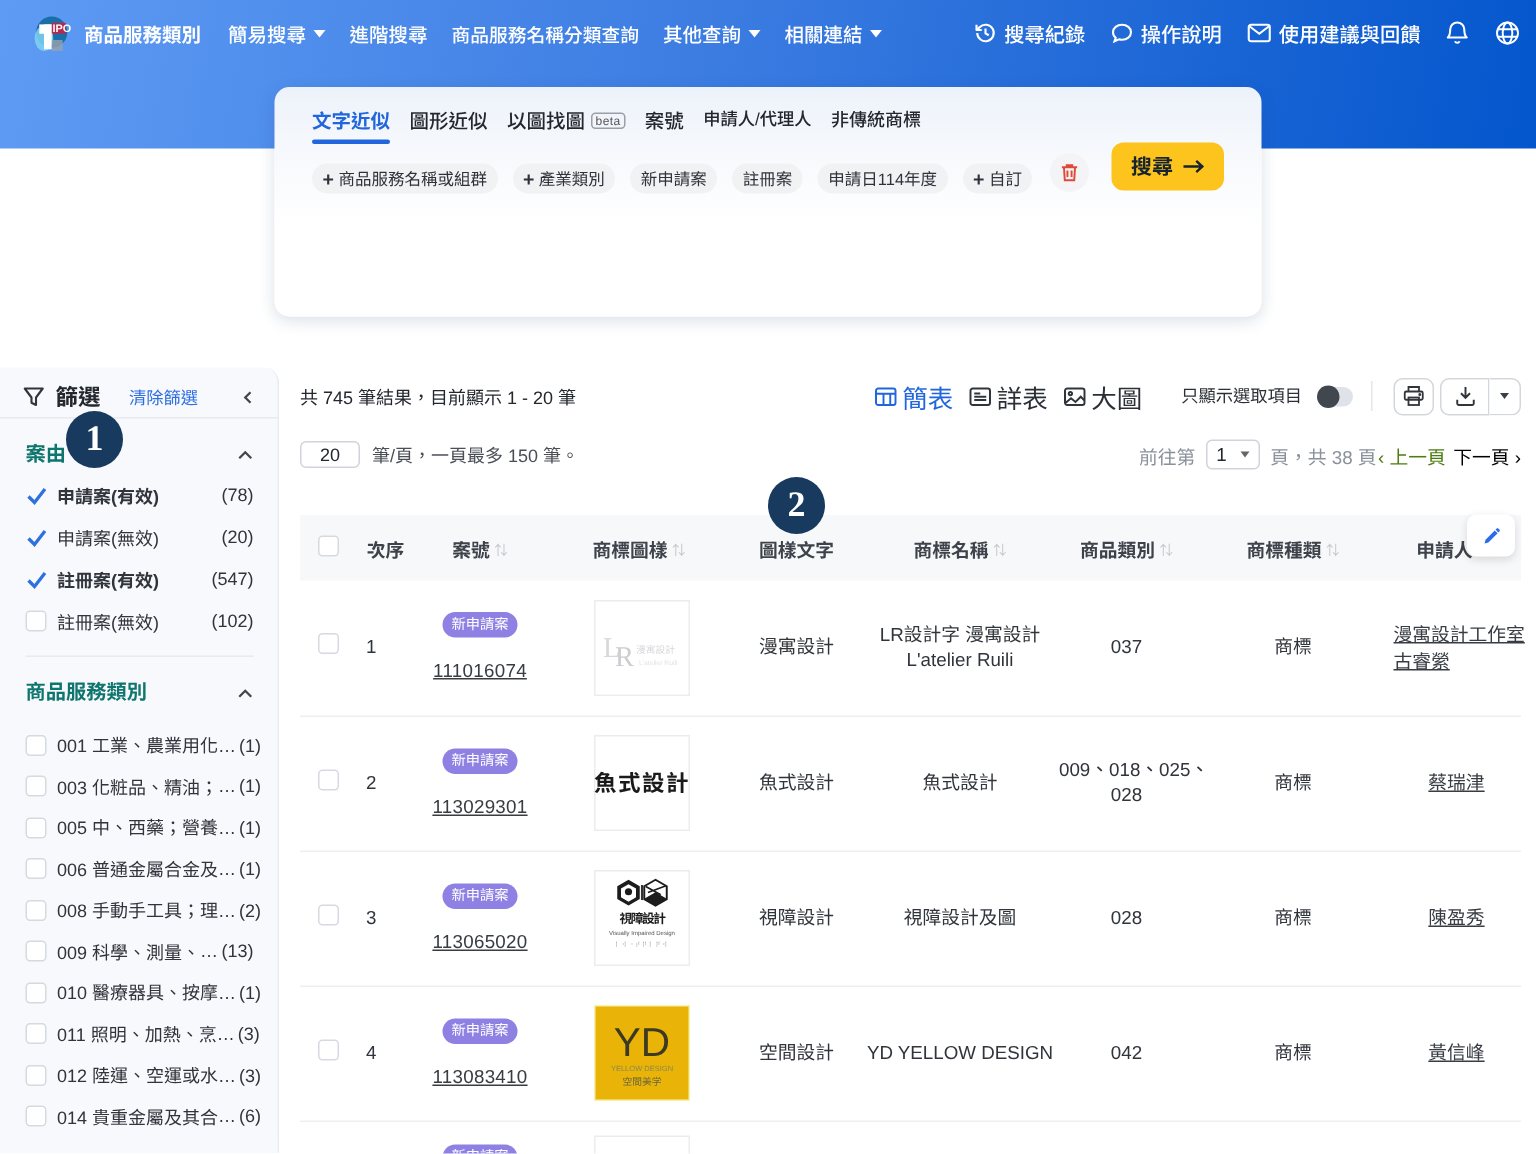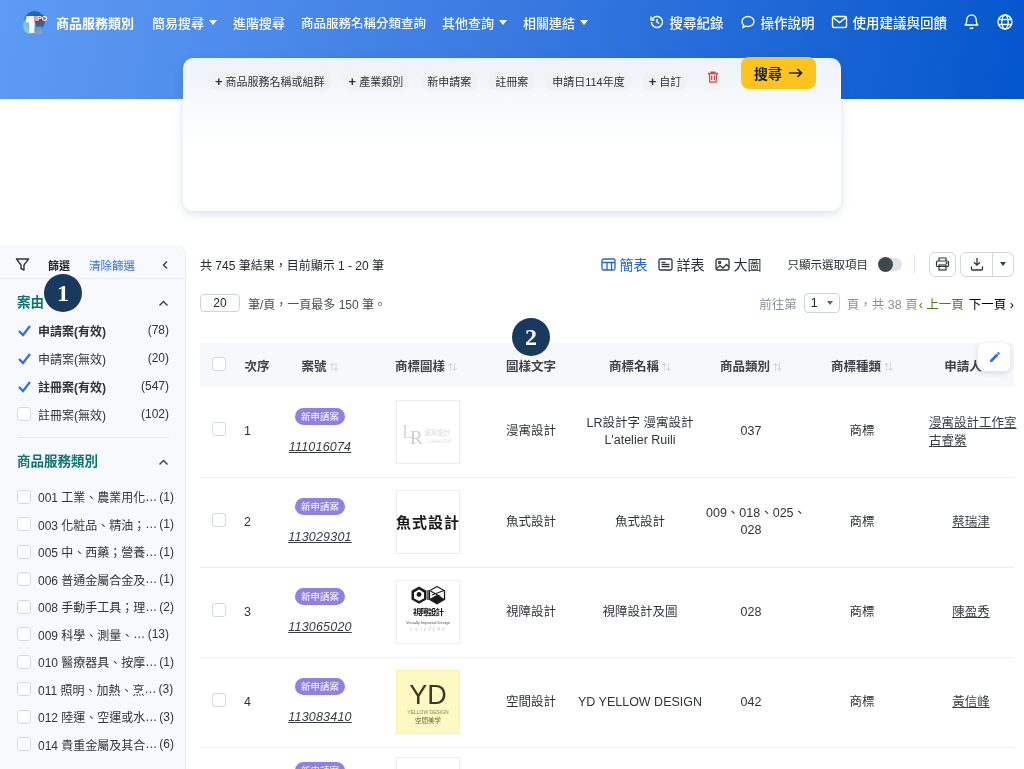--- a/index.html
+++ b/index.html
@@ -27,41 +27,41 @@
 .hint{margin:9px 25px 0;font-size:12px;line-height:16px;color:#8b919b;}
 .hint b{color:#3c4148;font-weight:700;text-decoration:underline;}
 .chips{margin:7px 25px 0;display:flex;align-items:center;}
 .chip{background:#f1f2f4;border-radius:11px;height:20px;padding:0 7px;font-size:11px;color:#2e323a;display:flex;align-items:center;margin-right:10px;white-space:nowrap;}
 .chip .pl{font-weight:700;margin-right:3px;font-size:13px;line-height:1;}
 .trash{width:26px;height:26px;border-radius:50%;background:#f4f4f6;display:flex;align-items:center;justify-content:center;margin-left:2px;position:relative;top:-4px;}
 .gobtn{margin-left:auto;width:75px;height:32px;background:#fcc41c;border-radius:8px;display:flex;align-items:center;justify-content:center;font-size:14px;font-weight:700;color:#17242f;gap:6px;position:relative;top:-8px;}
 
 .sidebar{position:absolute;left:0;top:245px;width:186px;height:524px;background:#f8f9fc;border-right:1px solid #e9ecf1;border-top-right-radius:10px;}
 .fhead{margin-top:6px;height:28px;display:flex;align-items:center;padding:0 15px;border-bottom:1px solid #e7eaef;}
-.fhead .ft{font-weight:700;font-size:11px;color:#23272e;margin-left:18px;}
+.fhead .ft{font-weight:700;font-size:15px;color:#23272e;margin-left:7px;}
 .fhead .clr{color:#2e6fe2;font-size:11.5px;margin-left:19px;}
 .fhead .col{margin-left:auto;color:#555;display:flex;}
 .sec{padding:0 16px 0 17px;}
 .sect{display:flex;align-items:center;font-weight:700;font-size:13.5px;line-height:20px;color:#0f766e;margin-top:14px;}
 .sect .ar{margin-left:auto;display:flex;}
 .fitem{display:flex;align-items:center;margin-top:12px;height:16px;color:#30343b;font-size:12px;white-space:nowrap;}
 .fitem .cnt{margin-left:auto;padding-left:4px;}
 .cb{width:14px;height:14px;border:1px solid #d5dae1;border-radius:3px;background:#fff;margin-right:7px;flex:0 0 auto;}
 .ck{width:15px;height:15px;margin-right:6px;flex:0 0 auto;}
 .sdiv{border-top:1px solid #e7eaef;margin:15px 0 0;}
 .fitem.b{font-weight:700;}
 .fitem.b .cnt{font-weight:400;}
 .sec .sect+.fitem{margin-top:9px;}
 .g2 .fitem{margin-top:11.5px;}
 .g2 .fitem:first-child{margin-top:16.5px;}
 
 .main{position:absolute;left:200px;top:245px;width:814px;}
 .mrow1{display:flex;align-items:center;margin-top:11px;height:16px;font-size:12px;color:#23272e;}
 .views{margin-left:auto;display:flex;align-items:center;font-size:12px;color:#2b2f36;}
-.vi{display:flex;align-items:center;gap:4px;margin-left:10px;font-size:14px;}
+.vi{display:flex;align-items:center;gap:4px;margin-left:10px;font-size:17px;}
 .vi.on{color:#2166dd;}
 .toggles{display:flex;align-items:center;margin-left:26px;gap:11px;font-size:11.5px;}
 .switch{width:23px;height:13px;border-radius:8px;background:#dfe3e9;position:relative;}
 .switch::before{content:"";position:absolute;left:-1px;top:-1px;width:15px;height:15px;border-radius:50%;background:#40474f;}
 .vsep{width:1px;height:20px;background:#e3e6ea;margin:0 12px;}
 .sqbtn{height:25px;border:1px solid #d3d7dc;border-radius:6px;background:#fff;display:flex;align-items:center;justify-content:center;}
 .mrow2{display:flex;align-items:center;margin-top:22px;height:18px;font-size:12px;color:#4a4f57;}
 .psize{width:40px;height:18px;border:1px solid #cfd4da;border-radius:4px;display:flex;align-items:center;justify-content:center;font-size:12px;color:#23272e;margin-right:8px;}
 .pager{margin-left:auto;display:flex;align-items:center;color:#8b919b;font-size:12.5px;}
 .pgin{width:36px;height:20px;border:1px solid #cfd4da;border-radius:4px;display:flex;align-items:center;padding:0 6px;color:#23272e;margin:0 7px;background:#fff;}
@@ -70,21 +70,21 @@
 .pnav2{color:#000000;margin-left:5px;}
 
 table{border-collapse:collapse;table-layout:fixed;width:814px;margin-top:31px;}
 col.c1{width:38px}col.c2{width:38px}col.c3{width:88px}col.c4{width:124px}col.c5{width:86px}col.c6{width:132px}col.c7{width:90px}col.c8{width:132px}col.c9{width:86px}
 thead th{background:#f7f8f9;height:44px;font-size:12.5px;color:#3e434b;font-weight:700;text-align:center;position:relative;}
 tbody td{height:90px;border-bottom:1px solid #efefef;text-align:center;font-size:12.5px;color:#30343b;vertical-align:middle;line-height:17px;}
 td.ci{text-align:left;padding-left:6px;font-size:12.5px;}
 .sort{display:inline-block;margin-left:3px;color:#c2c7cf;font-size:9px;position:relative;top:-1px;font-weight:400;}
 .tcb{width:14px;height:14px;border:1px solid #d5dae1;border-radius:3px;background:#fff;display:inline-block;}
 .badge{display:inline-block;background:#8e81e3;color:#fff;font-size:9.5px;border-radius:9px;padding:2px 6px;line-height:13px;}
-.cnum{display:inline-block;margin-top:14px;color:#383d44;text-decoration:underline;font-size:12.5px;letter-spacing:.2px;font-style:italic;}
+.cnum{display:inline-block;margin-top:14px;color:#383d44;text-decoration:underline;font-size:12.5px;letter-spacing:.2px;}
 .timg{width:64px;height:64px;border:1px solid #ececec;background:#fff;display:inline-flex;align-items:center;justify-content:center;vertical-align:middle;margin-left:4px;}
 .app{color:#383d44;text-decoration:underline;line-height:18px;}
 .ed{position:absolute;right:4px;top:0;width:32px;height:28px;background:#fff;border-radius:6px;box-shadow:0 2px 6px rgba(0,0,0,.13);display:flex;align-items:center;justify-content:center;}
 thead th:last-child{padding-right:16px;}
 
 .stepc{position:absolute;width:38px;height:38px;border-radius:50%;background:#173a5e;color:#fff;display:flex;align-items:center;justify-content:center;font-family:"Liberation Serif","Noto Serif TC",serif;font-weight:700;font-size:24px;z-index:50;}
 </style>
 </head>
 <body>
 <div class="banner">
@@ -176,20 +176,28 @@
     <div class="fitem"><span class="cb"></span>008 手動手工具；理<span style="letter-spacing:-2px">…</span><span class="cnt">(2)</span></div>
     <div class="fitem"><span class="cb"></span>009 科學、測量、<span style="letter-spacing:-2px">…</span><span class="cnt">(13)</span></div>
     <div class="fitem"><span class="cb"></span>010 醫療器具、按摩<span style="letter-spacing:-2px">…</span><span class="cnt">(1)</span></div>
     <div class="fitem"><span class="cb"></span>011 照明、加熱、烹<span style="letter-spacing:-2px">…</span><span class="cnt">(3)</span></div>
     <div class="fitem"><span class="cb"></span>012 陸運、空運或水<span style="letter-spacing:-2px">…</span><span class="cnt">(3)</span></div>
     <div class="fitem"><span class="cb"></span>014 貴重金屬及其合<span style="letter-spacing:-2px">…</span><span class="cnt">(6)</span></div>
       </div>
   </div>
 </div>
 <div class="card">
+  <div class="tabs">
+    <span class="tab on">文字近似</span>
+    <span class="tab">圖形近似</span>
+    <span class="tab">以圖找圖 <span class="beta">beta</span></span>
+    <span class="tab">案號</span>
+    <span class="tab" style="font-size:11.5px">申請人/代理人</span>
+    <span class="tab" style="font-size:12px">非傳統商標</span>
+  </div>
   <div class="chips">
     <span class="chip"><span class="pl">+</span>商品服務名稱或組群</span>
     <span class="chip"><span class="pl">+</span>產業類別</span>
     <span class="chip">新申請案</span>
     <span class="chip">註冊案</span>
     <span class="chip">申請日114年度</span>
     <span class="chip"><span class="pl">+</span>自訂</span>
     <span class="trash">
         <svg width="12" height="14" viewBox="0 0 13 14" fill="none" stroke="#dd4a38" stroke-width="1.4">
           <path d="M1 3.2h11M4.5 3V1.8h4V3M2.5 3.4l.6 9.2h6.8l.6-9.2M5 5.5v4.8M8 5.5v4.8"></path>
@@ -329,21 +337,21 @@
         <td>視障設計</td>
         <td>視障設計及圖</td>
         <td>028</td>
         <td>商標</td>
         <td><a class="app">陳盈秀</a></td>
       </tr>
       <tr>
         <td><span class="tcb"></span></td>
         <td class="ci">4</td>
         <td><span class="badge">新申請案</span><br><a class="cnum">113083410</a></td>
-        <td><span class="timg" style="background:#fef9c3;border-color:#f6f2a9">
+        <td><span class="timg" style="background:#eab308;border-color:#f6f2a9">
               <svg width="62" height="62" viewBox="0 0 62 62">
                 <text x="31" y="33" text-anchor="middle" font-size="27" fill="#3c3a24">YD</text>
                 <text x="31" y="43" text-anchor="middle" font-size="5" fill="#8c884f">YELLOW DESIGN</text>
                 <text x="31" y="52" text-anchor="middle" font-size="6.5" fill="#6b683c">空間美学</text>
               </svg>
             </span></td>
         <td>空間設計</td>
         <td>YD YELLOW DESIGN</td>
         <td>042</td>
         <td>商標</td>

